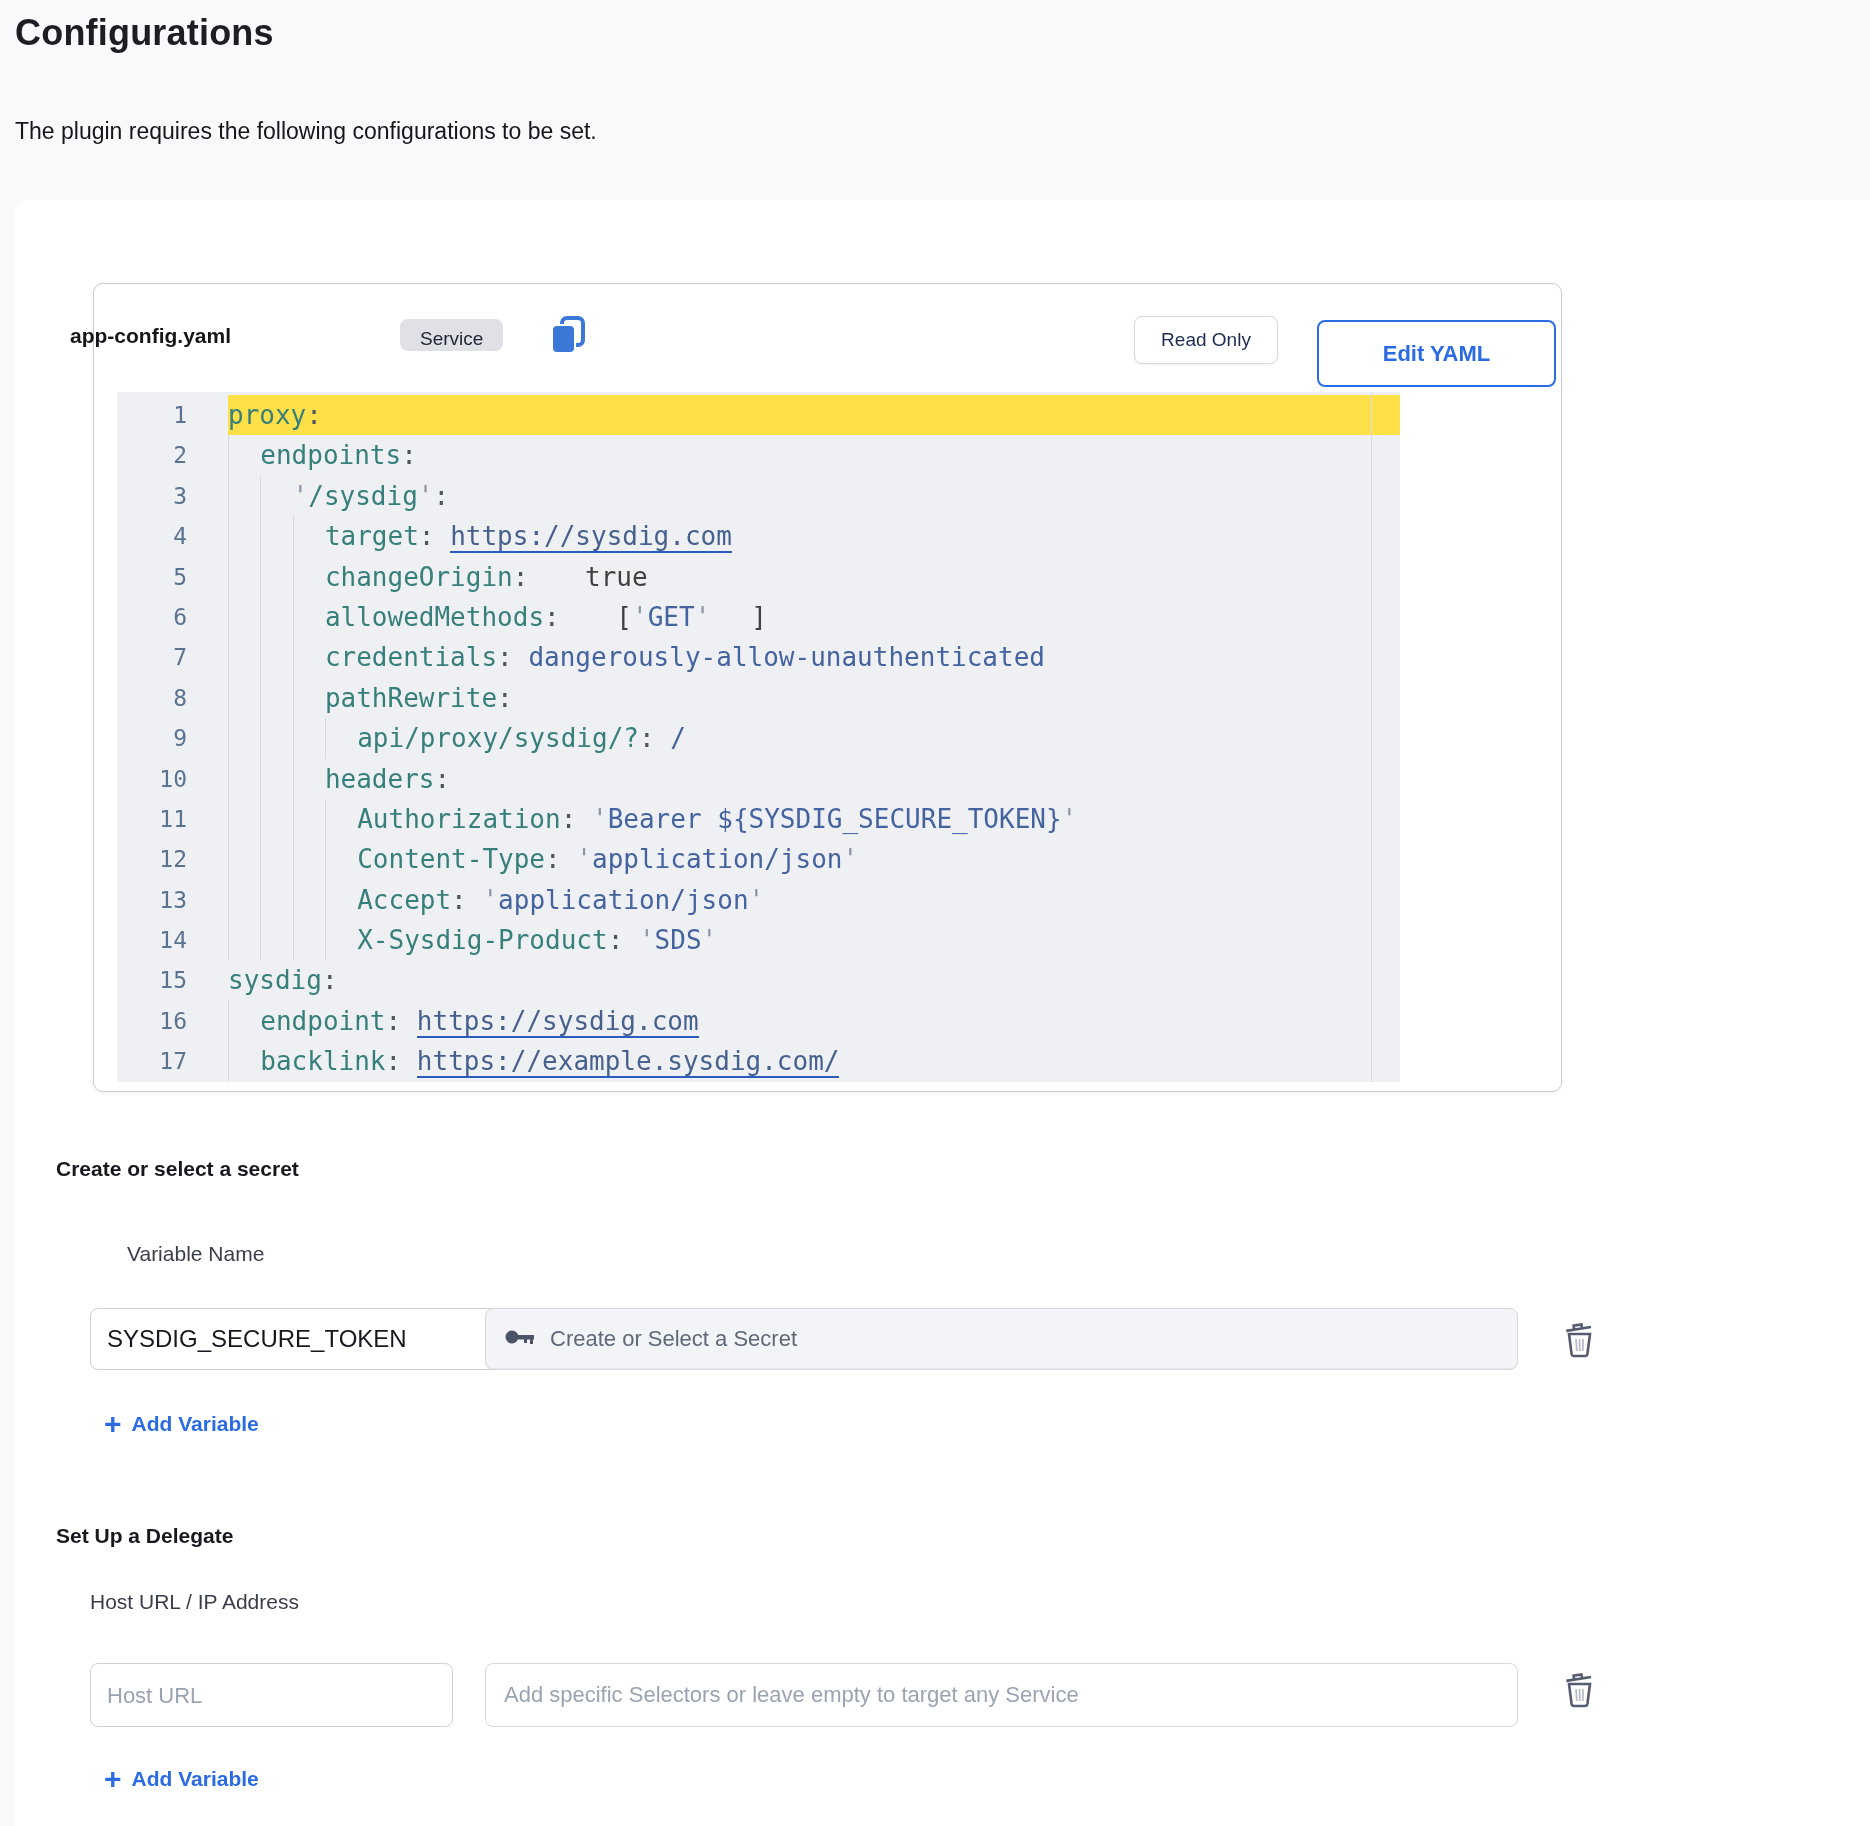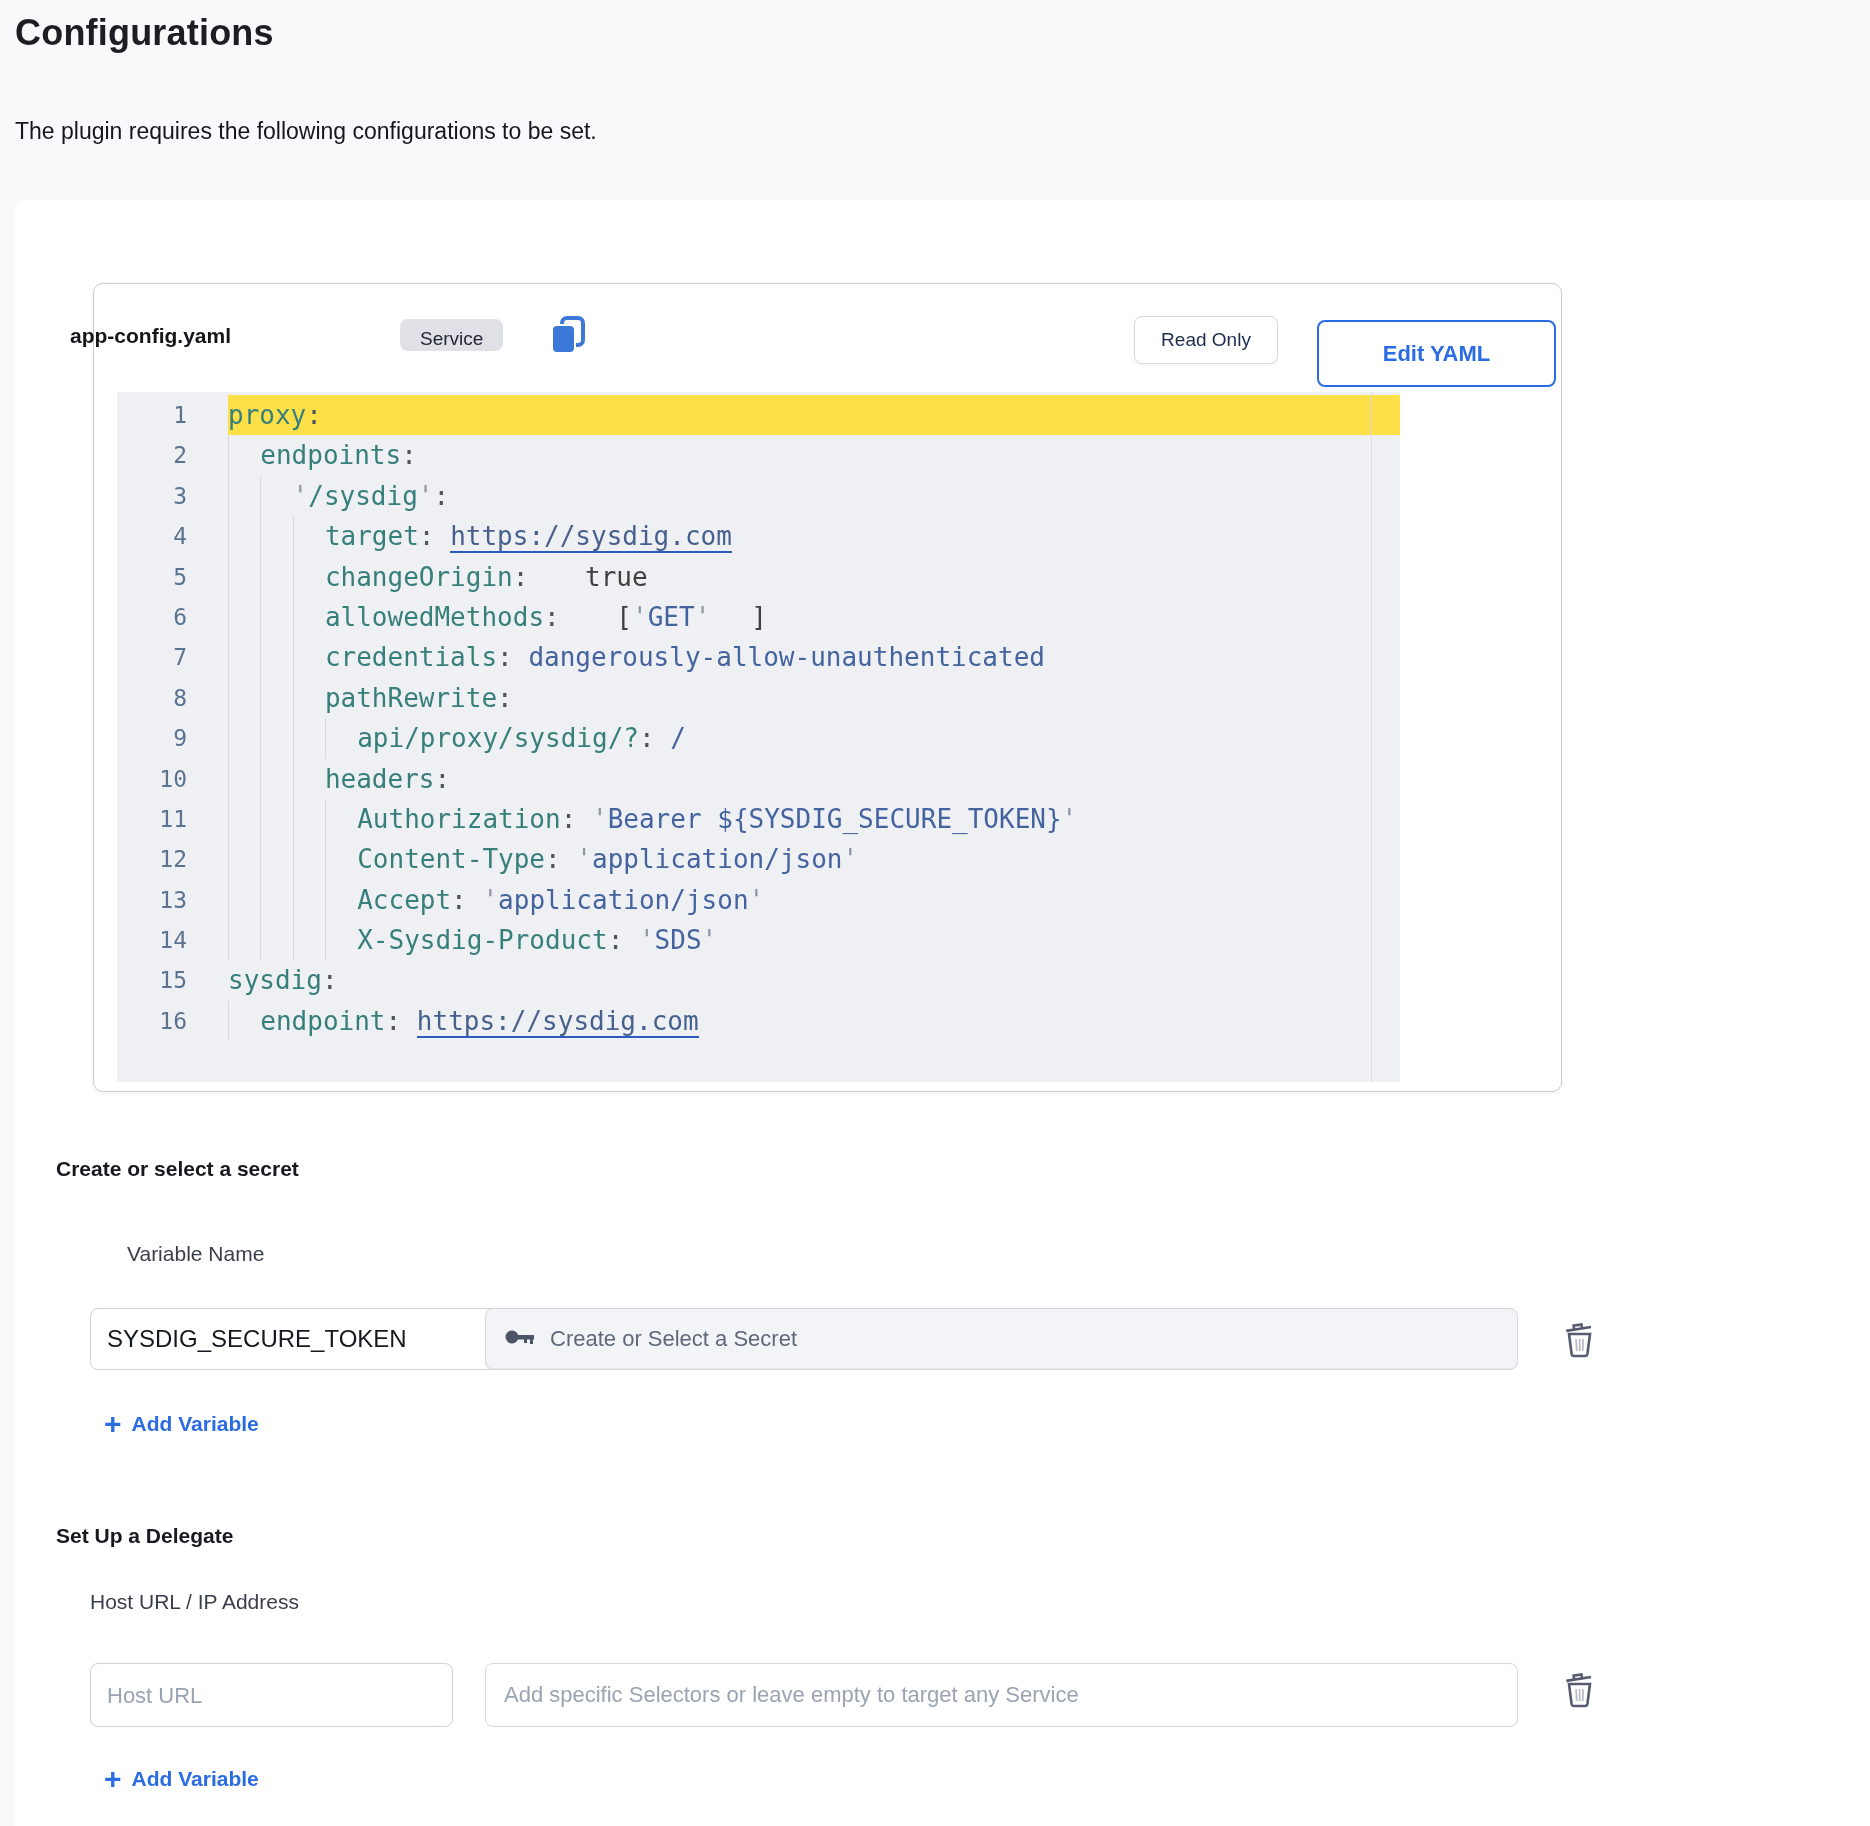--- a/index.html
+++ b/index.html
@@ -140,20 +140,24 @@
           <span class="ct"><span class="g"></span><span class="g"></span><span class="g"></span><span class="g"></span><span class="tok-key">X-Sysdig-Product</span><span class="tok-punct">: </span><span class="tok-quote">'</span><span class="tok-str">SDS</span><span class="tok-quote">'</span></span>
         </div>
         <div class="cl">
           <span class="ln">15</span>
           <span class="ct"><span class="tok-key">sysdig</span><span class="tok-punct">:</span></span>
         </div>
         <div class="cl">
           <span class="ln">16</span>
           <span class="ct"><span class="g"></span><span class="tok-key">endpoint</span><span class="tok-punct">: </span><span class="tok-link">https://sysdig.com</span></span>
         </div>
+        <div class="cl">
+          <span class="ln">17</span>
+          <span class="ct"><span class="g"></span><span class="tok-key">backlink</span><span class="tok-punct">: </span><span class="tok-link">https://example.sysdig.com/</span></span>
+        </div>
       </div>
   </div>
 
   <div class="sec-heading" style="left:56px;top:1157px;">Create or select a secret</div>
   <div class="field-label" style="left:90px;top:1242px;margin-left:37px;">Variable Name</div>
 
   <input class="txt-input" style="left: 90px; top: 1308px; width: 428px;" type="text" value="SYSDIG_SECURE_TOKEN">
 
   <div class="select-box select-gray" style="left:485px;top:1308px;width:1033px;">
     <span>

